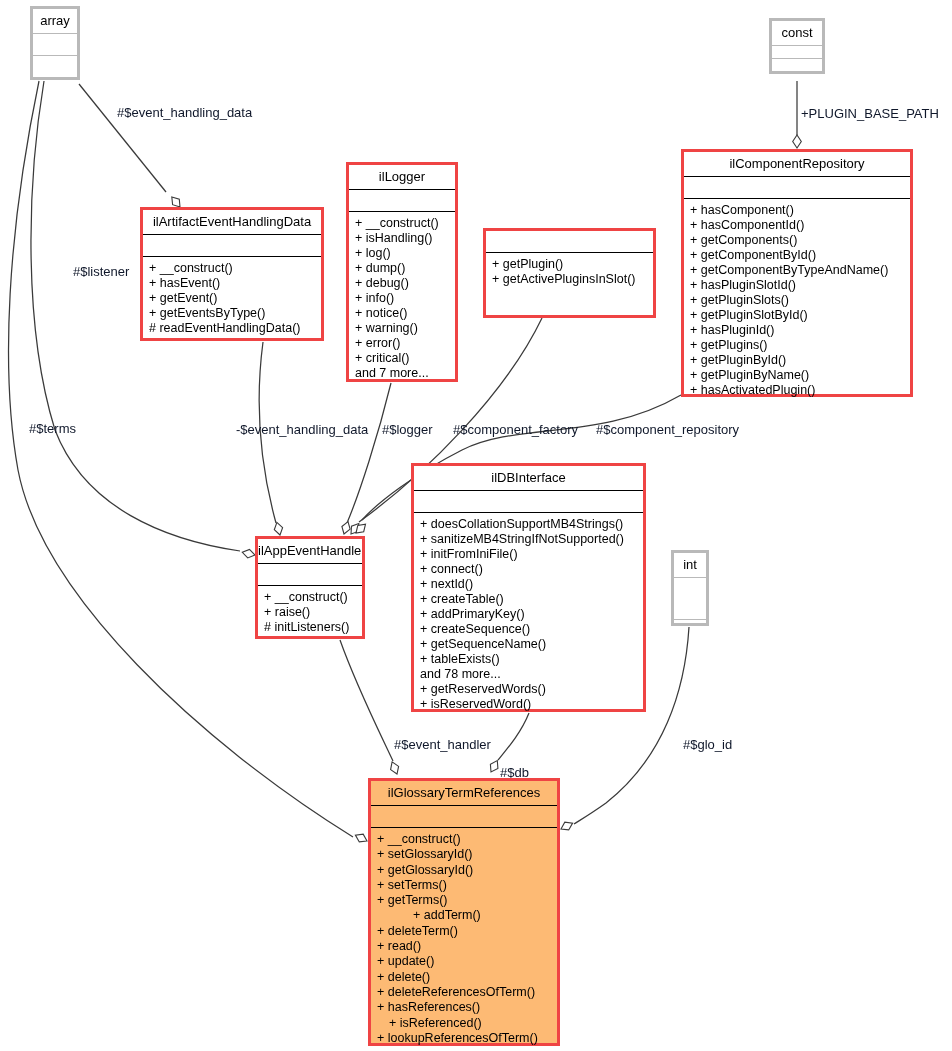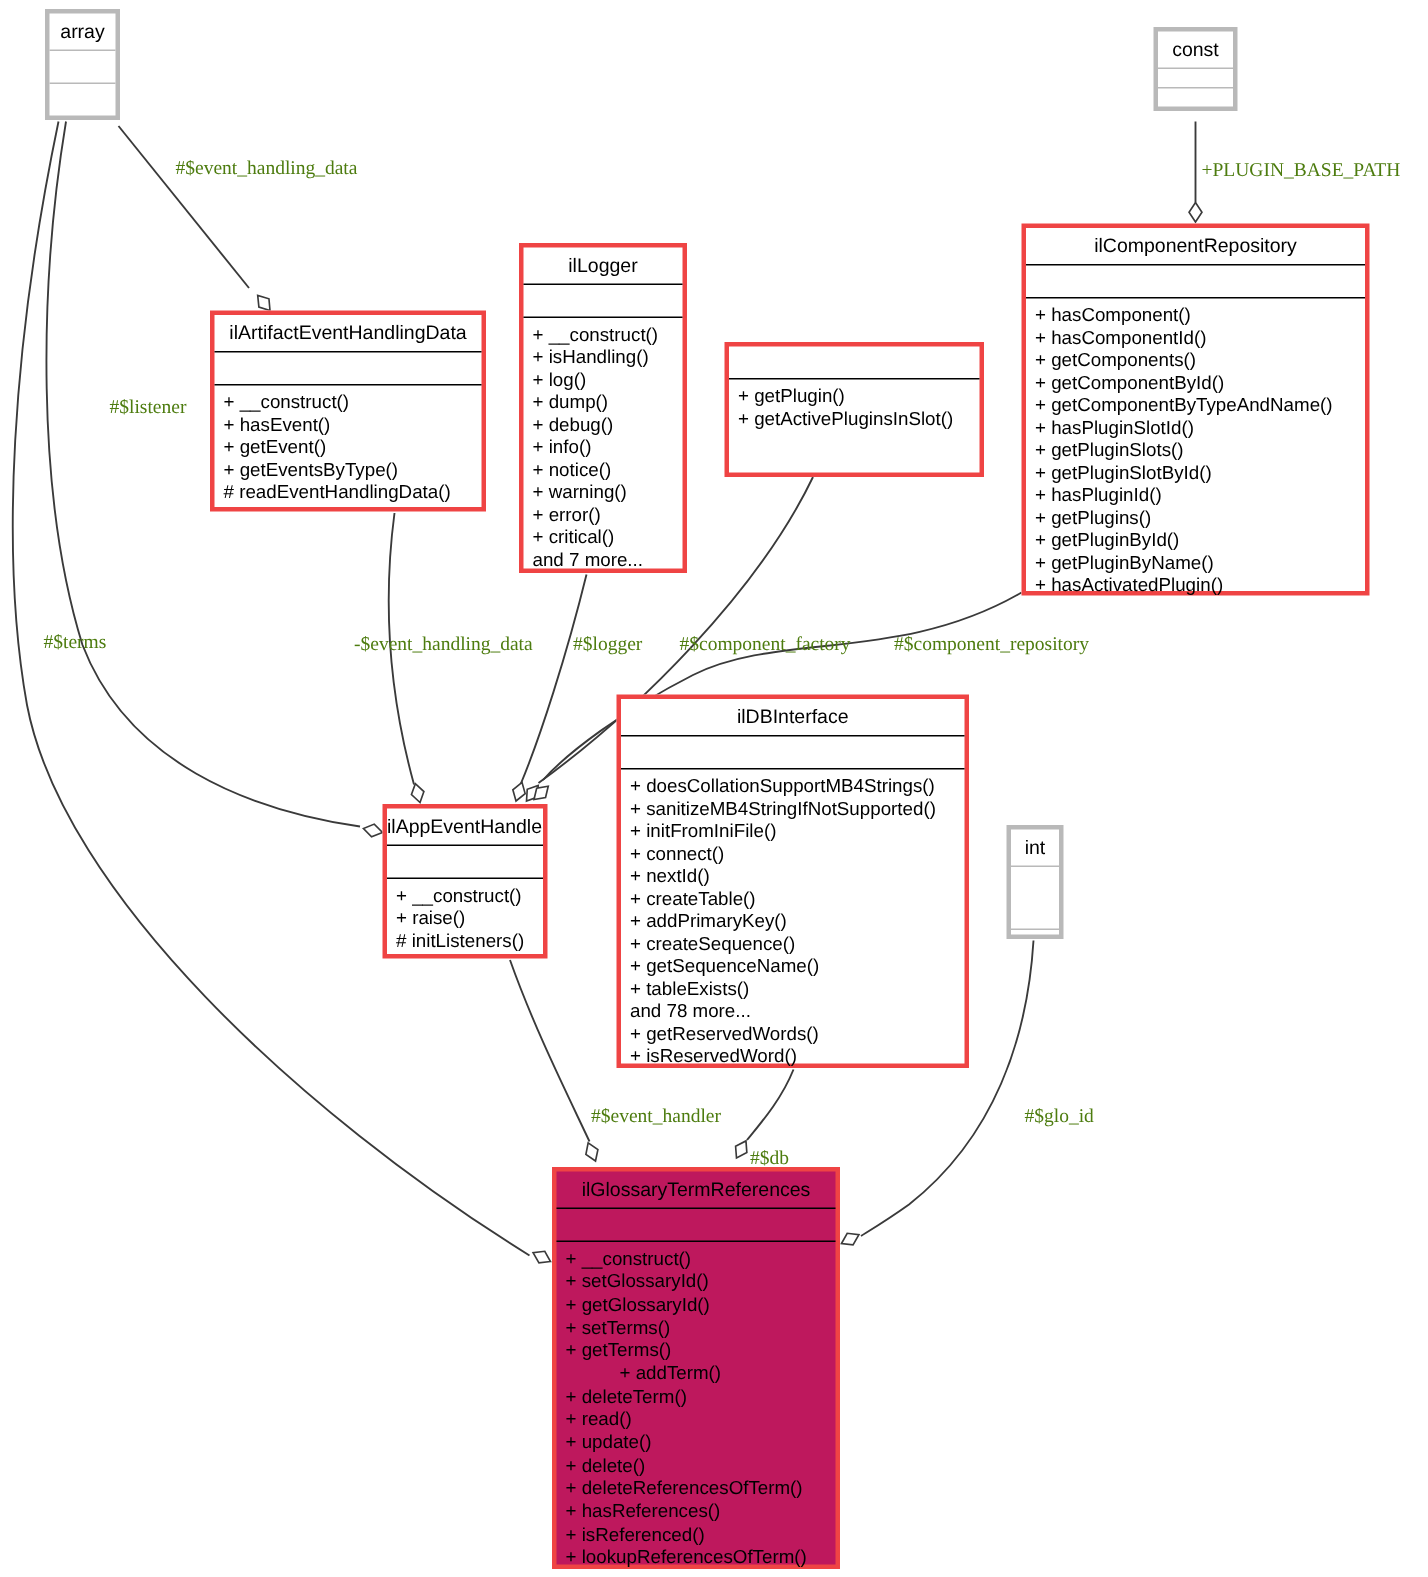--- a/index.html
+++ b/index.html
@@ -10,23 +10,23 @@
              box-sizing:border-box;display:flex;flex-direction:column;}
   .uml-title{flex:0 0 auto;height:24px;line-height:24px;text-align:center;font-size:13px;
              color:#000;border-bottom:1px solid #000;white-space:nowrap;overflow:hidden;}
   .uml-attrs{flex:0 0 auto;height:21px;border-bottom:1px solid #000;}
   .uml-methods{flex:1 1 auto;padding:4px 6px 2px 6px;font-size:12.5px;color:#000;}
   .uml-methods .member{line-height:15px;white-space:nowrap;}
   .uml-class.plain{border-color:#b9b9b9;}
   .uml-class.plain .uml-title{border-color:#b9b9b9;}
   .uml-class.plain .uml-attrs{flex:1 1 auto;height:auto;border-color:#b9b9b9;}
   .uml-class.plain .uml-attrs2{flex:1 1 auto;}
-  .uml-class.highlight{background:#be185d;}
-  .edge-label{position:absolute;z-index:3;font-size:13px;color:#4d7c0f;white-space:nowrap;
-              transform:translateY(-50%);font-family:Liberation Serif, serif;}
+  .uml-class.highlight{background:#fdba74;}
+  .edge-label{position:absolute;z-index:3;font-size:13px;color:#0f172a;white-space:nowrap;
+              transform:translateY(-50%);}
 </style>
 </head>
 <body>
 
 <div id="canvas">
     <svg width="952" height="1051" id="edge-layer">
       <path d="M 79,84 L 166,192" fill="none" stroke="#3a3a3a" stroke-width="1.25"></path>
       <polygon points="180.0,207.0 172.6,204.7 171.8,196.9 179.3,199.2" fill="#ffffff" stroke="#3a3a3a" stroke-width="1.1"></polygon>
       <path d="M 44,81 C 26,190 24,330 55,430 C 85,508 165,540 240,551" fill="none" stroke="#3a3a3a" stroke-width="1.25"></path>
       <polygon points="255.0,555.0 247.7,557.9 242.3,552.3 249.5,549.4" fill="#ffffff" stroke="#3a3a3a" stroke-width="1.1"></polygon>
@@ -155,21 +155,21 @@
         <div class="member" style="line-height: 15.3px;">+ getGlossaryId()</div>
         <div class="member" style="line-height: 15.3px;">+ setTerms()</div>
         <div class="member" style="line-height: 15.3px;">+ getTerms()</div>
         <div class="member" style="line-height: 15.3px; margin-left: 36px;">+ addTerm()</div>
         <div class="member" style="line-height: 15.3px;">+ deleteTerm()</div>
         <div class="member" style="line-height: 15.3px;">+ read()</div>
         <div class="member" style="line-height: 15.3px;">+ update()</div>
         <div class="member" style="line-height: 15.3px;">+ delete()</div>
         <div class="member" style="line-height: 15.3px;">+ deleteReferencesOfTerm()</div>
         <div class="member" style="line-height: 15.3px;">+ hasReferences()</div>
-        <div class="member" style="line-height: 15.3px;">+ isReferenced()</div>
+        <div class="member" style="line-height: 15.3px; margin-left: 12px;">+ isReferenced()</div>
         <div class="member" style="line-height: 15.3px;">+ lookupReferencesOfTerm()</div>
       </div>
     </div>
     <div class="edge-label" style="left: 117px; top: 112px;">#$event_handling_data</div>
     <div class="edge-label" style="left: 73px; top: 271px;">#$listener</div>
     <div class="edge-label" style="left: 29px; top: 428px;">#$terms</div>
     <div class="edge-label" style="left: 801px; top: 113px;">+PLUGIN_BASE_PATH</div>
     <div class="edge-label" style="left: 236px; top: 429px;">-$event_handling_data</div>
     <div class="edge-label" style="left: 382px; top: 429px;">#$logger</div>
     <div class="edge-label" style="left: 453px; top: 429px;">#$component_factory</div>

